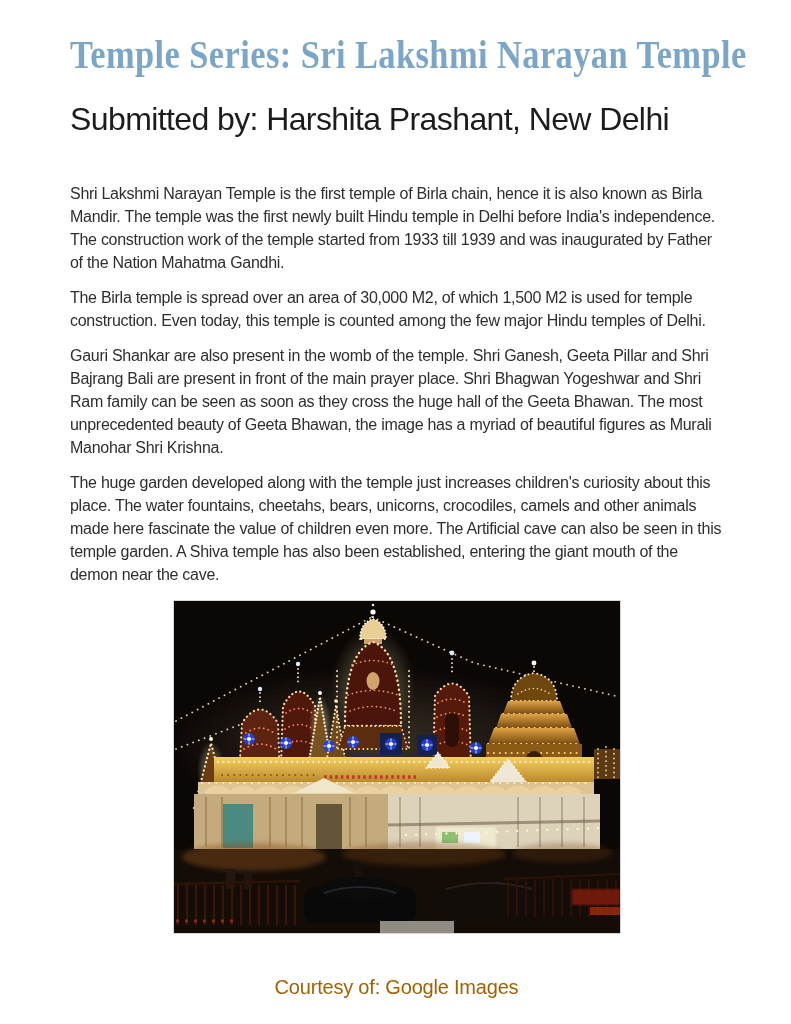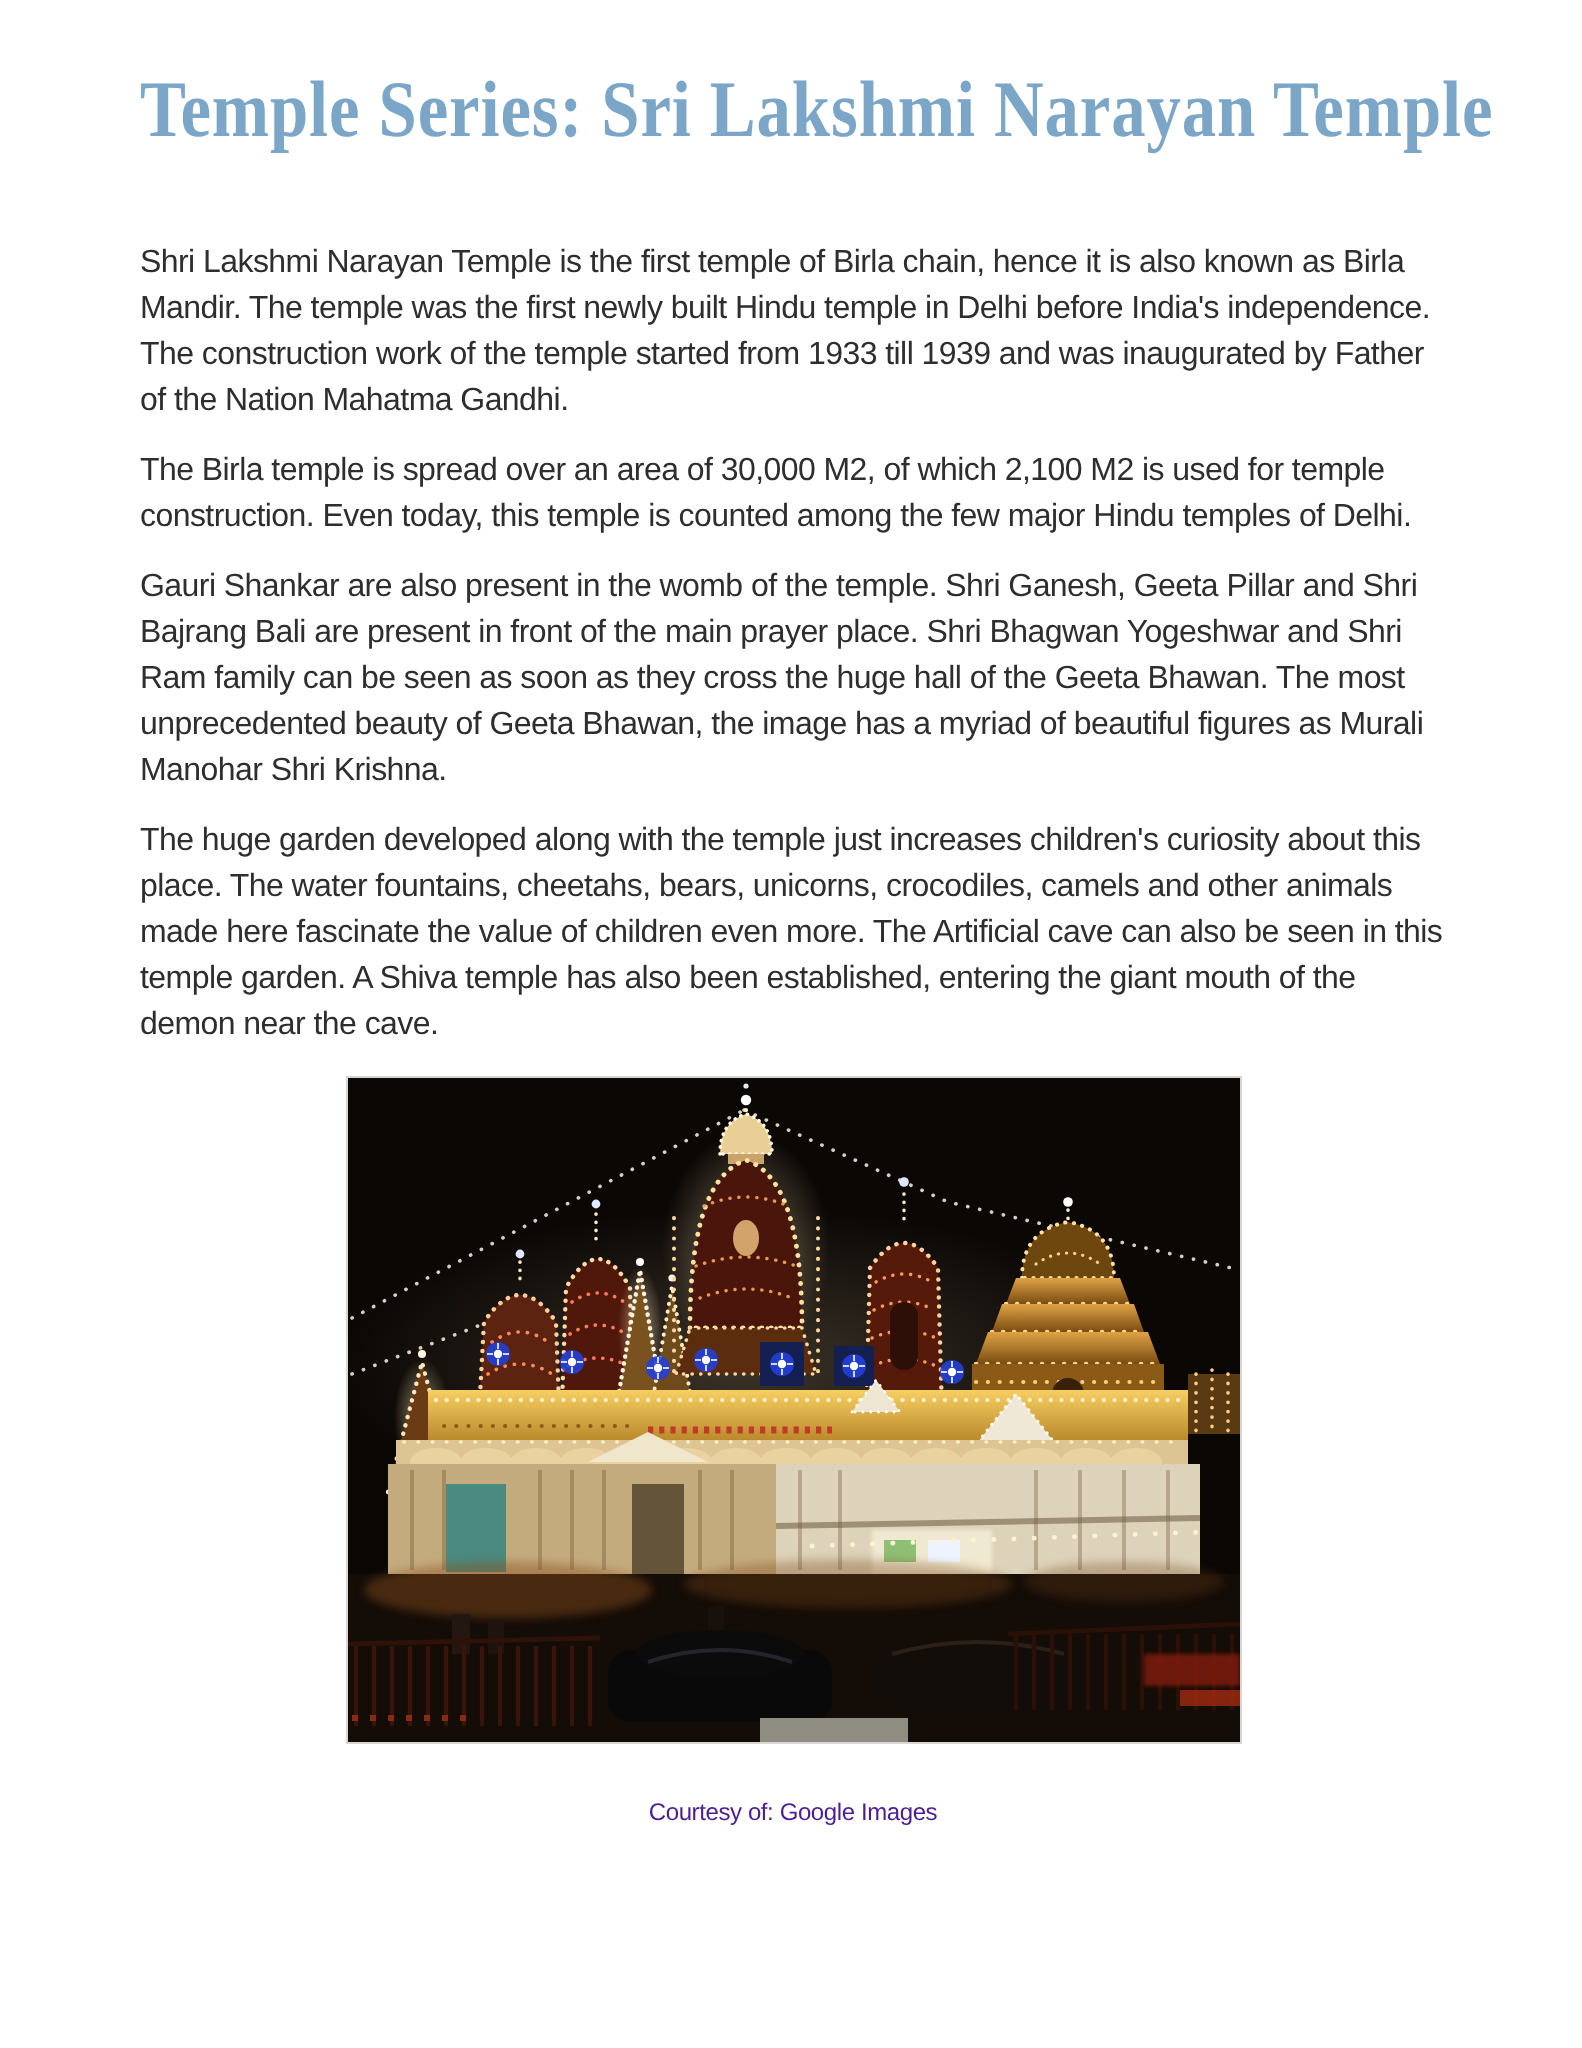--- a/index.html
+++ b/index.html
@@ -48,38 +48,39 @@
     margin: 14px 0 0 0;
     text-align: center;
   }
   .photo-frame {
     display: inline-block;
     line-height: 0;
     border: 1px solid #d6d6d6;
     background: #0b0705;
   }
   figcaption.caption {
-    margin-top: 23px;
-    font-size: 12px;
+    margin-top: 38px;
+    font-size: 20px;
     line-height: 1.2;
     letter-spacing: -0.2px;
-    color: #4c1d95;
+    color: #a16207;
   }
 </style>
 </head>
 <body>
 
 <div class="page">
 
   <h1 class="title">Temple Series: Sri Lakshmi Narayan Temple</h1>
 
+  <h2 class="subtitle">Submitted by: Harshita Prashant, New Delhi</h2>
 
   <div class="article">
     <p>Shri Lakshmi Narayan Temple is the first temple of Birla chain, hence it is also known as Birla Mandir. The temple was the first newly built Hindu temple in Delhi before India's independence. The construction work of the temple started from 1933 till 1939 and was inaugurated by Father of the Nation Mahatma Gandhi.</p>
-    <p>The Birla temple is spread over an area of 30,000 M2, of which 2,100 M2 is used for temple construction. Even today, this temple is counted among the few major Hindu temples of Delhi.</p>
+    <p>The Birla temple is spread over an area of 30,000 M2, of which 1,500 M2 is used for temple construction. Even today, this temple is counted among the few major Hindu temples of Delhi.</p>
     <p>Gauri Shankar are also present in the womb of the temple. Shri Ganesh, Geeta Pillar and Shri Bajrang Bali are present in front of the main prayer place. Shri Bhagwan Yogeshwar and Shri Ram family can be seen as soon as they cross the huge hall of the Geeta Bhawan. The most unprecedented beauty of Geeta Bhawan, the image has a myriad of beautiful figures as Murali Manohar Shri Krishna.</p>
     <p>The huge garden developed along with the temple just increases children's curiosity about this place. The water fountains, cheetahs, bears, unicorns, crocodiles, camels and other animals made here fascinate the value of children even more. The Artificial cave can also be seen in this temple garden. A Shiva temple has also been established, entering the giant mouth of the demon near the cave.</p>
   </div>
 
   <figure class="photo-figure">
     <span class="photo-frame">
       <svg width="446" height="332" viewBox="0 0 446 332" role="img" aria-label="sri-lakshmi-narayan-temple-illuminated-at-night">
         <defs>
           <filter id="b1" x="-40%" y="-40%" width="180%" height="180%">
               <feGaussianBlur stdDeviation="1"></feGaussianBlur>

